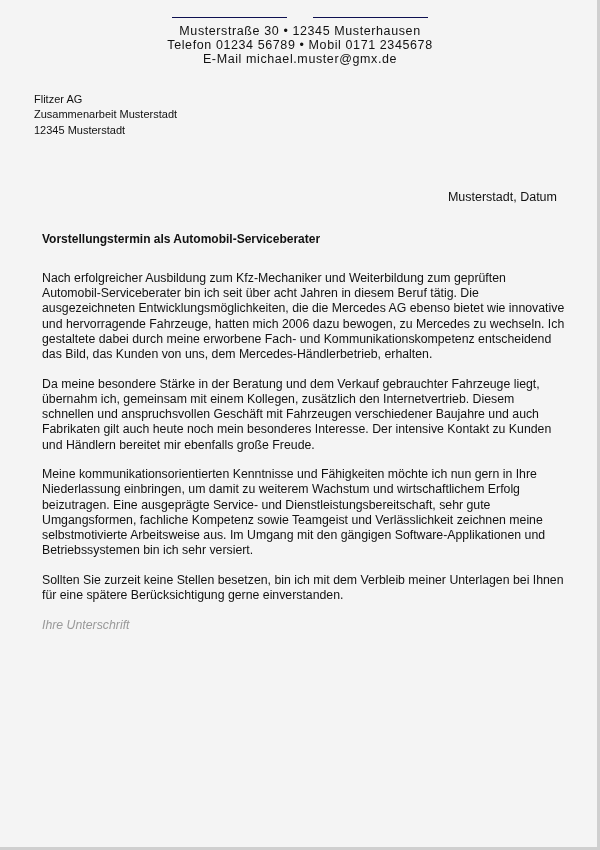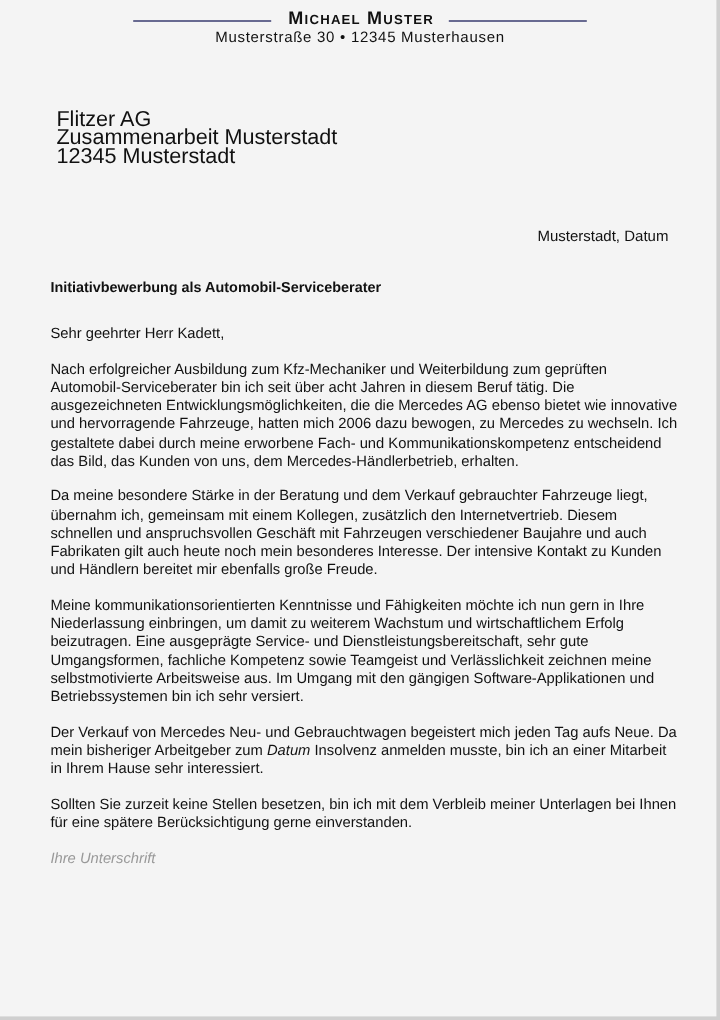--- a/index.html
+++ b/index.html
@@ -31,22 +31,22 @@
     .rule.left { width: 115px; margin-right: 14px; }
     .rule.right { width: 115px; margin-left: 12px; }
     .name {
       font-weight: bold; font-variant: small-caps;
       font-size: 15px; letter-spacing: 1px; color: #111;
     }
     .contact {
       font-size: 12.5px; line-height: 14px; letter-spacing: 0.6px; color: #111;
     }
     .recipient {
-      position: absolute; left: 47px; top: 92px;
-      font-size: 18px; line-height: 15.3px;
+      position: absolute; left: 34px; top: 92px;
+      font-size: 11px; line-height: 15.3px;
     }
     .dateline {
       position: absolute; right: 40px; top: 190px;
       font-size: 12.5px;
     }
     .subject {
       position: absolute; left: 42px; top: 232px;
       font-size: 12px; font-weight: bold;
     }
     .body {
@@ -60,40 +60,39 @@
     em { font-style: italic; }
   </style>
 </head>
 <body>
 
 <div class="page">
 
   <div class="header">
     <div class="name-row">
       <span class="rule left"></span>
-      <span class="name">Michael Muster</span>
       <span class="rule right"></span>
     </div>
     <div class="contact">Musterstraße 30 • 12345 Musterhausen</div>
+    <div class="contact">Telefon 01234 56789 • Mobil 0171 2345678</div>
+    <div class="contact">E-Mail michael.muster@gmx.de</div>
   </div>
 
   <div class="recipient">
     <div>Flitzer AG</div>
     <div>Zusammenarbeit Musterstadt</div>
     <div>12345 Musterstadt</div>
   </div>
 
   <div class="dateline">Musterstadt, Datum</div>
 
-  <div class="subject">Initiativbewerbung als Automobil-Serviceberater</div>
+  <div class="subject">Vorstellungstermin als Automobil-Serviceberater</div>
 
   <div class="body">
-    <p>Sehr geehrter Herr Kadett,</p>
     <p>Nach erfolgreicher Ausbildung zum Kfz-Mechaniker und Weiterbildung zum geprüften Automobil-Serviceberater bin ich seit über acht Jahren in diesem Beruf tätig. Die ausgezeichneten Entwicklungsmöglichkeiten, die die Mercedes AG ebenso bietet wie innovative und hervorragende Fahrzeuge, hatten mich 2006 dazu bewogen, zu Mercedes zu wechseln. Ich gestaltete dabei durch meine erworbene Fach- und Kommunikationskompetenz entscheidend das Bild, das Kunden von uns, dem Mercedes-Händlerbetrieb, erhalten.</p>
     <p>Da meine besondere Stärke in der Beratung und dem Verkauf gebrauchter Fahrzeuge liegt, übernahm ich, gemeinsam mit einem Kollegen, zusätzlich den Internetvertrieb. Diesem schnellen und anspruchsvollen Geschäft mit Fahrzeugen verschiedener Baujahre und auch Fabrikaten gilt auch heute noch mein besonderes Interesse. Der intensive Kontakt zu Kunden und Händlern bereitet mir ebenfalls große Freude.</p>
     <p>Meine kommunikationsorientierten Kenntnisse und Fähigkeiten möchte ich nun gern in Ihre Niederlassung einbringen, um damit zu weiterem Wachstum und wirtschaftlichem Erfolg beizutragen. Eine ausgeprägte Service- und Dienstleistungsbereitschaft, sehr gute Umgangsformen, fachliche Kompetenz sowie Teamgeist und Verlässlichkeit zeichnen meine selbstmotivierte Arbeitsweise aus. Im Umgang mit den gängigen Software-Applikationen und Betriebssystemen bin ich sehr versiert.</p>
-    <p><span>Der Verkauf von Mercedes Neu- und Gebrauchtwagen begeistert mich jeden Tag aufs Neue. Da mein bisheriger Arbeitgeber zum </span><em>Datum</em><span> Insolvenz anmelden musste, bin ich an einer Mitarbeit in Ihrem Hause sehr interessiert.</span></p>
     <p>Sollten Sie zurzeit keine Stellen besetzen, bin ich mit dem Verbleib meiner Unterlagen bei Ihnen für eine spätere Berücksichtigung gerne einverstanden.</p>
     <p class="signature">Ihre Unterschrift</p>
 
   </div>
 
 </div>
 
 </body></html>

